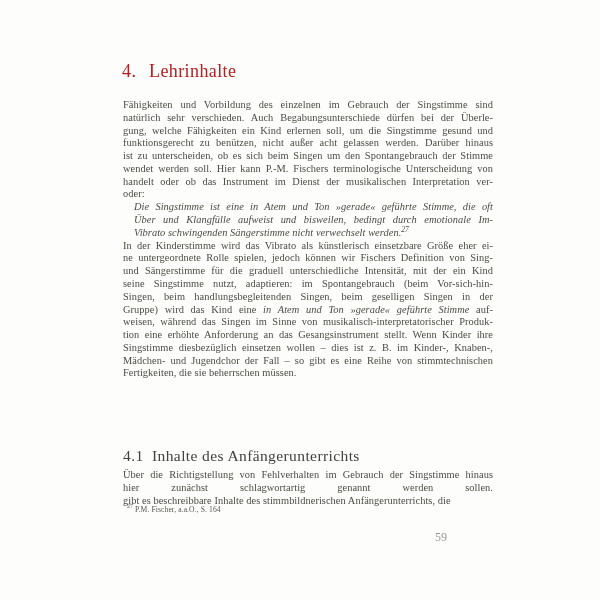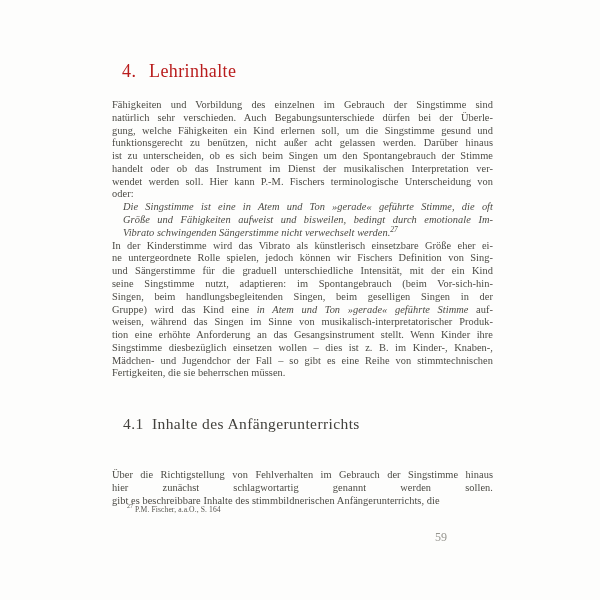--- a/index.html
+++ b/index.html
@@ -42,20 +42,21 @@
   }
   .para { margin: 0; }
   .quote-block {
     margin: 0;
     padding-left: 11px;
     font-style: italic;
   }
   .tline {
     text-align: justify;
     text-align-last: justify;
+    margin-left: 11px;
   }
   .tline:last-child {
     text-align-last: left;
   }
   sup {
     font-size: 72%;
     line-height: 0;
   }
   .section-heading {
     position: absolute;
@@ -64,20 +65,21 @@
     margin: 0;
     font-size: 15.5px;
     font-weight: normal;
     letter-spacing: 0.4px;
     color: #42413c;
     white-space: nowrap;
   }
   .section-heading .hnum {
     display: inline-block;
     width: 29px;
+    margin-top: 32px;
   }
   .para-3 {
     position: absolute;
     left: 112px;
     top: 468px;
     width: 381px;
     font-size: 10.4px;
     line-height: 13px;
     letter-spacing: 0.05px;
   }
@@ -107,27 +109,27 @@
 
   <h1 class="chapter-heading"><span class="hnum">4.</span><span>Lehrinhalte</span></h1>
 
   <div class="text-column">
     <div class="para">
         <div class="tline">Fähigkeiten und Vorbildung des einzelnen im Gebrauch der Singstimme sind</div>
         <div class="tline">natürlich sehr verschieden. Auch Begabungsunterschiede dürfen bei der Überle-</div>
         <div class="tline">gung, welche Fähigkeiten ein Kind erlernen soll, um die Singstimme gesund und</div>
         <div class="tline">funktionsgerecht zu benützen, nicht außer acht gelassen werden. Darüber hinaus</div>
         <div class="tline">ist zu unterscheiden, ob es sich beim Singen um den Spontangebrauch der Stimme</div>
+        <div class="tline">wendet werden soll. Hier kann P.-M. Fischers terminologische Unterscheidung von</div>
         <div class="tline">handelt oder ob das Instrument im Dienst der musikalischen Interpretation ver-</div>
-        <div class="tline">wendet werden soll. Hier kann P.-M. Fischers terminologische Unterscheidung von</div>
         <div class="tline">oder:</div>
       </div>
     <div class="quote-block">
         <div class="tline">Die Singstimme ist eine in Atem und Ton »gerade« geführte Stimme, die oft</div>
-        <div class="tline">Größe und Fähigkeiten aufweist und bisweilen, bedingt durch emotionale Im-</div>
+        <div class="tline">Über und Klangfülle aufweist und bisweilen, bedingt durch emotionale Im-</div>
         <div class="tline">Vibrato schwingenden Sängerstimme nicht verwechselt werden.<sup>27</sup></div>
       </div>
     <div class="para">
         <div class="tline">In der Kinderstimme wird das Vibrato als künstlerisch einsetzbare Größe eher ei-</div>
         <div class="tline">ne untergeordnete Rolle spielen, jedoch können wir Fischers Definition von Sing-</div>
         <div class="tline">und Sängerstimme für die graduell unterschiedliche Intensität, mit der ein Kind</div>
         <div class="tline">seine Singstimme nutzt, adaptieren: im Spontangebrauch (beim Vor-sich-hin-</div>
         <div class="tline">Singen, beim handlungsbegleitenden Singen, beim geselligen Singen in der</div>
         <div class="tline">Gruppe) wird das Kind eine <i>in Atem und Ton »gerade« geführte Stimme</i> auf-</div>
         <div class="tline">weisen, während das Singen im Sinne von musikalisch-interpretatorischer Produk-</div>

